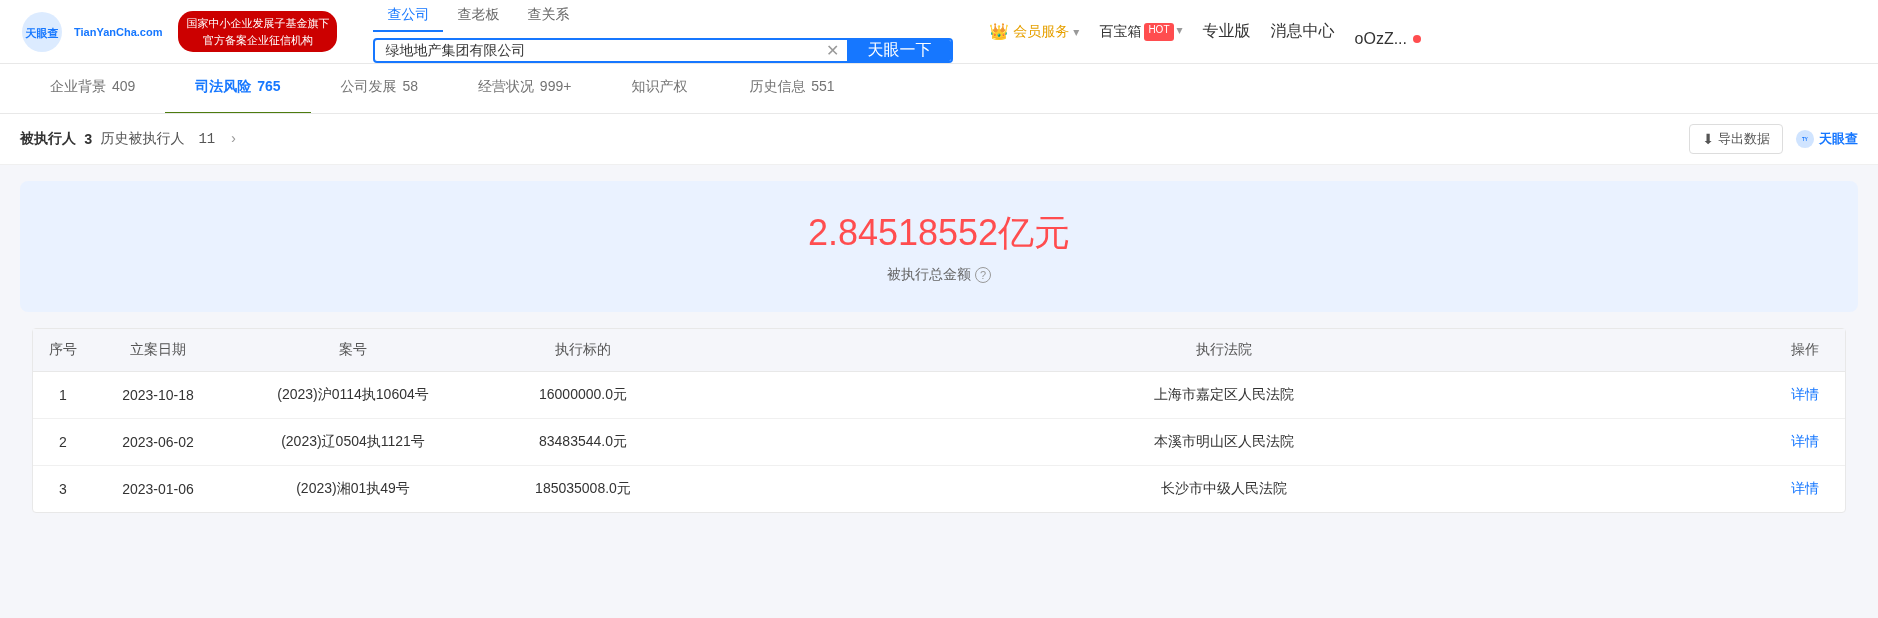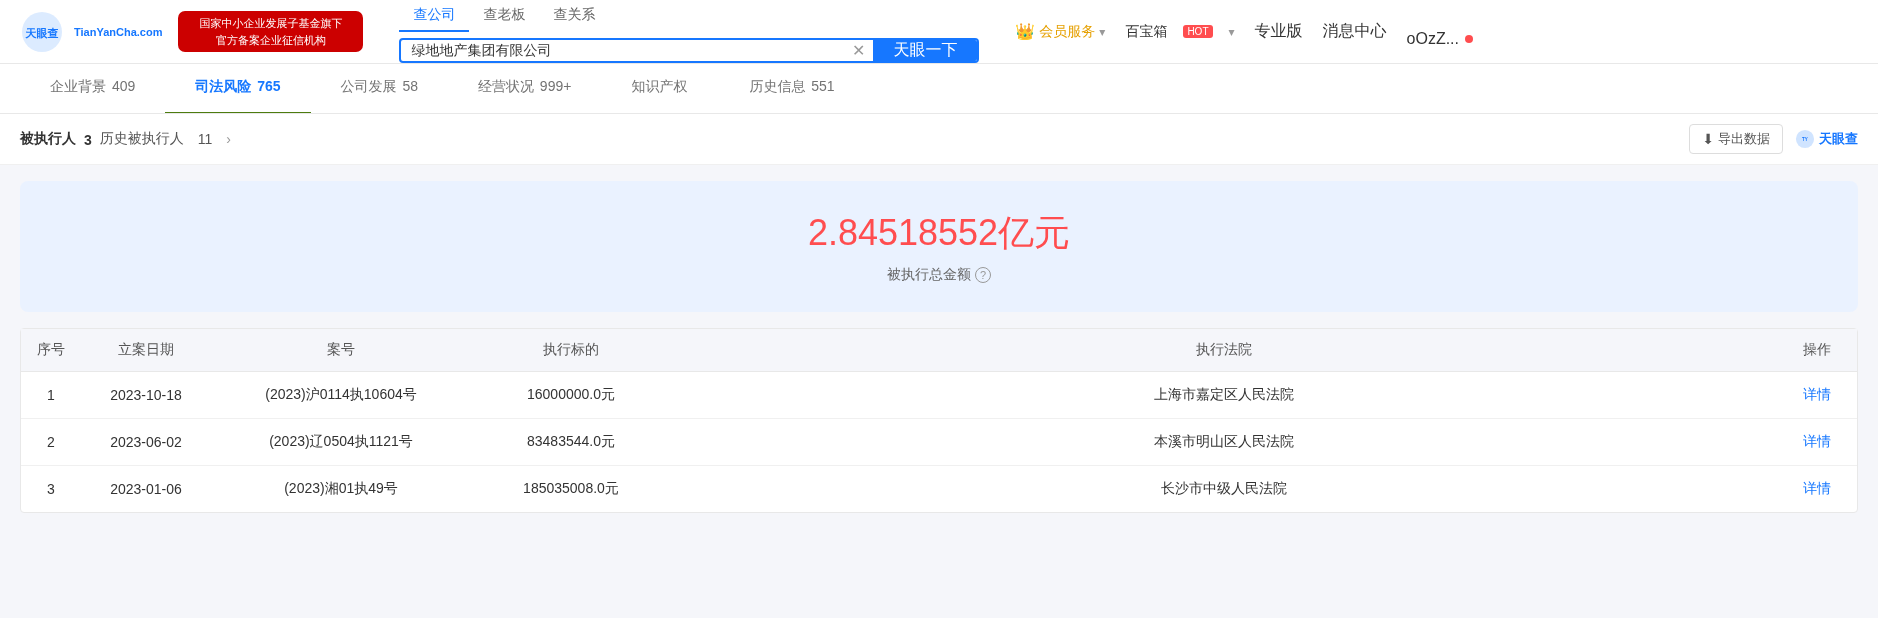--- a/index.html
+++ b/index.html
@@ -2,62 +2,62 @@
 <html><head>
   <meta charset="utf-8">
   <style>
     * { box-sizing: border-box; margin: 0; padding: 0; }
     body { font-family: "Microsoft YaHei", "PingFang SC", sans-serif; background: #f5f6fa; font-size: 14px; color: #333; }
 
     
     .header { background: #fff; border-bottom: 1px solid #e8e8e8; padding: 8px 20px; display: flex; align-items: center; gap: 16px; height: 64px; }
     .logo-area { display: flex; align-items: center; gap: 10px; flex-shrink: 0; }
     .logo-icon { width: 44px; height: 44px; }
-    .ad-banner { background: #cc0000; color: #fff; font-size: 11px; padding: 4px 21px; border-radius: 7px; line-height: 1.5; text-align: center; }
+    .ad-banner { background: #cc0000; color: #fff; font-size: 11px; padding: 4px 8px; border-radius: 15px; line-height: 1.5; text-align: center; }
     .ad-banner span { display: block; }
     .search-area { display: flex; align-items: center; gap: 0; flex: 1; max-width: 580px; margin-left: 20px; }
     .search-tabs { display: flex; gap: 0; }
     .search-tab { padding: 6px 14px; font-size: 14px; color: #666; cursor: pointer; border-bottom: 2px solid transparent; }
     .search-tab.active { color: #1677ff; border-bottom: 2px solid #1677ff; }
     .search-input-wrap { display: flex; align-items: center; border: 2px solid #1677ff; border-radius: 4px; overflow: hidden; height: 38px; flex: 1; margin-top: 6px; }
     .search-input { border: none; outline: none; padding: 0 10px; font-size: 14px; flex: 1; height: 100%; color: #333; }
     .search-clear { padding: 0 8px; color: #999; cursor: pointer; font-size: 16px; }
     .search-btn { background: #1677ff; color: #ffffff; border: none; padding: 0 20px; height: 100%; font-size: 16px; cursor: pointer; white-space: nowrap; }
     .header-right { display: flex; align-items: center; gap: 20px; margin-left: 20px; }
     .vip-service { display: flex; align-items: center; gap: 4px; color: #e6a000; font-size: 14px; cursor: pointer; }
     .vip-crown { font-size: 16px; }
-    .baobao { display: flex; align-items: center; gap: 16px; color: #333; font-size: 14px; cursor: pointer; }
+    .baobao { display: flex; gap: 3px; color: #333; font-size: 14px; cursor: pointer; }
     .hot-badge { background: #ff4d4f; color: #fff; font-size: 10px; padding: 1px 4px; border-radius: 3px; }
     .header-link { color: #333; font-size: 16px; cursor: pointer; }
     .red-dot { width: 8px; height: 8px; background: #ff4d4f; border-radius: 50%; }
 
     
     .nav-tabs { background: #fff; border-bottom: 1px solid #e8e8e8; display: flex; padding: 0 20px; }
     .nav-tab { padding: 14px 30px; font-size: 14px; color: #737373; cursor: pointer; border-bottom: 3px solid transparent; white-space: nowrap; }
     .nav-tab.active { color: #1677ff; border-bottom: 1px solid #4d7c0f; font-weight: bold; }
     .nav-tab .count { margin-left: 2px; }
 
     
     .sub-header { background: #fff; padding: 10px 20px; display: flex; align-items: center; justify-content: space-between; border-bottom: 1px solid #f0f0f0; }
-    .sub-header-left { display: flex; align-items: flex-end; gap: 8px; font-size: 14px; }
+    .sub-header-left { display: flex; align-items: flex-end; gap: 8px; font-size: 14px; font-family: Liberation Mono, monospace; }
     .label-bold { font-weight: bold; color: #333; }
     .history-link { color: #555; cursor: pointer; display: flex; align-items: center; gap: 14px; }
     .arrow-right { color: #999; }
     .sub-header-right { display: flex; align-items: center; gap: 12px; }
     .export-btn { display: flex; align-items: center; gap: 4px; border: 1px solid #ddd; border-radius: 4px; padding: 5px 12px; color: #555; cursor: pointer; font-size: 13px; background: #fff; }
     .tyc-logo-small { display: flex; align-items: center; gap: 4px; color: #1677ff; font-size: 13px; font-weight: bold; }
 
     
     .amount-card { background: #eaf2ff; margin: 16px 20px; border-radius: 8px; padding: 28px 20px; text-align: center; }
     .amount-value { font-size: 36px; color: #ff4d4f; font-weight: normal; }
     .amount-label { margin-top: 8px; font-size: 14px; color: #666; display: flex; align-items: center; justify-content: center; gap: 4px; }
     .question-icon { width: 16px; height: 16px; border-radius: 50%; border: 1px solid #999; display: inline-flex; align-items: center; justify-content: center; font-size: 11px; color: #999; cursor: pointer; }
 
     
-    .table-wrap { margin: 0 20px 20px; background: #fff; border-radius: 4px; border: 1px solid #e8e8e8; }
+    .table-wrap { margin: 0 32px 20px; background: #fff; border-radius: 4px; border: 1px solid #e8e8e8; }
     .table { width: 100%; border-collapse: collapse; }
     .table th { background: #f5f6fa; padding: 12px 16px; text-align: center; font-size: 14px; color: #555; font-weight: normal; border-bottom: 1px solid #e8e8e8; }
     .table td { padding: 14px 16px; text-align: center; font-size: 14px; color: #333; border-bottom: 1px solid #f0f0f0; }
     .table tr:last-child td { border-bottom: none; }
     .table .col-no { width: 60px; }
     .table .col-date { width: 130px; }
     .table .col-case { width: 260px; }
     .table .col-amount { width: 200px; }
     .table .col-court { }
     .table .col-op { width: 80px; }

